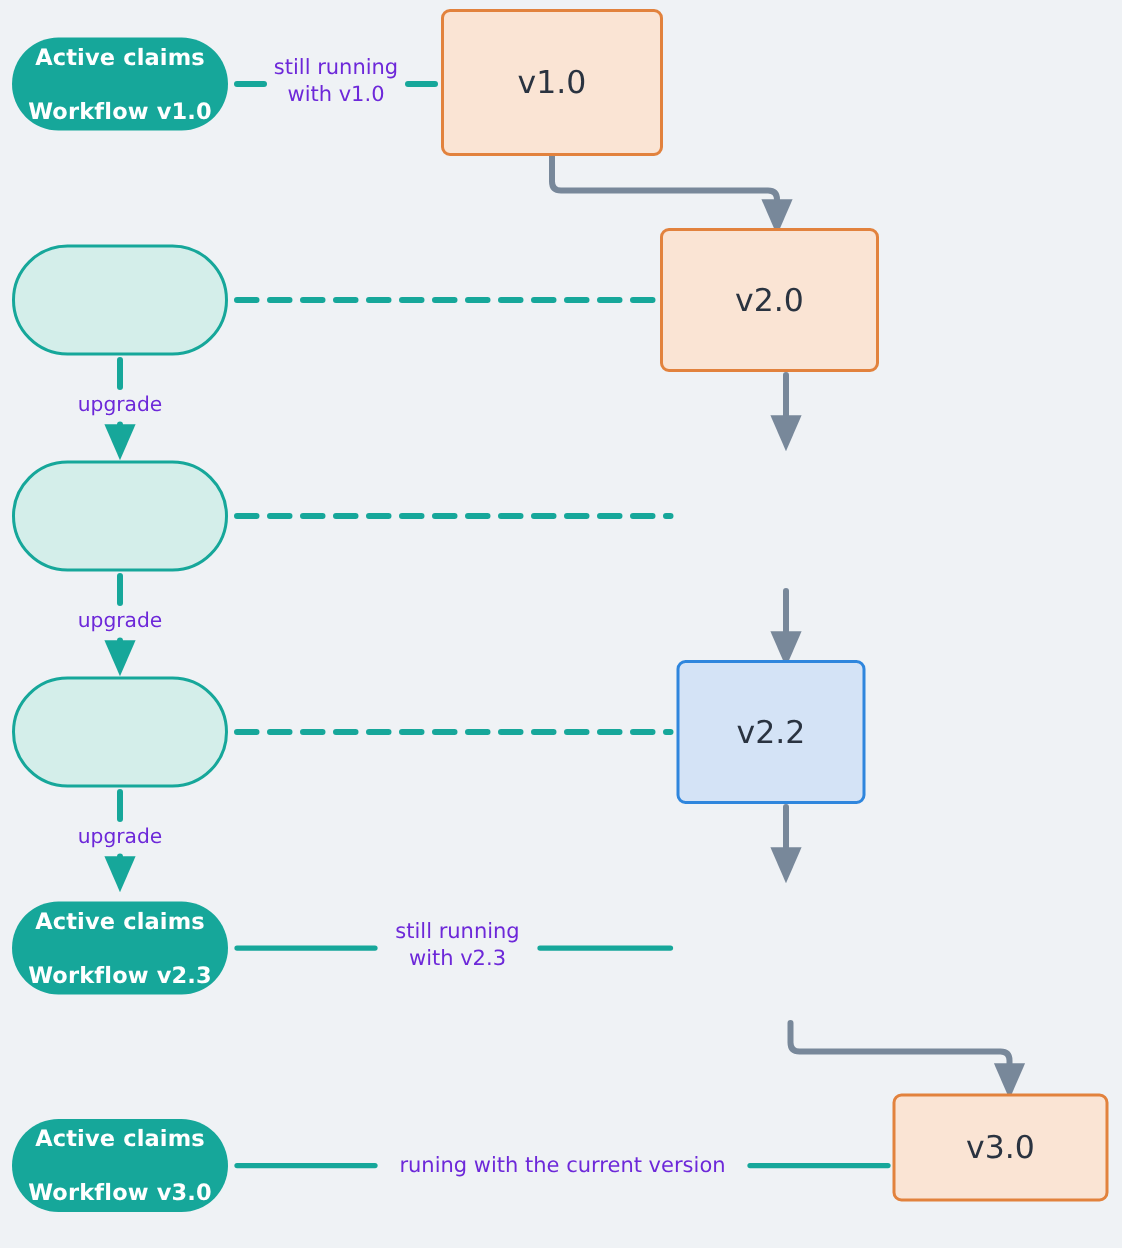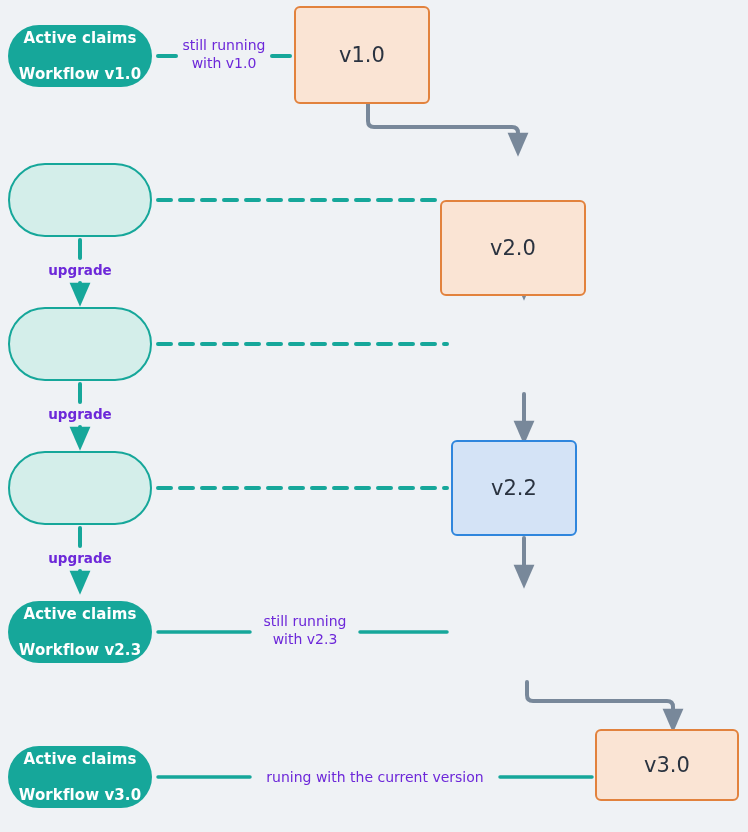--- a/index.html
+++ b/index.html
@@ -74,21 +74,20 @@
     position: absolute;
     color: #6d28d9;
     font-size: 14px;
     line-height: 1.32;
     text-align: center;
     white-space: pre-line;
     background: transparent;
   }
   .edge-label.small {
     font-size: 13.5px;
-    font-weight: bold;
   }
 </style>
 </head>
 <body>
 
 <div id="stage">
 
   <svg class="svg-layer" viewBox="0 0 748 832" width="748" height="832">
     <defs>
       <marker id="arrow-grey" markerWidth="7" markerHeight="7" refX="3.2" refY="3.2" orient="auto" markerUnits="strokeWidth">
@@ -156,25 +155,25 @@
   <div class="node pill-filled" style="left:8px; top:601px; width:144px; height:62px; flex-direction:column;">
     <span>Active claims</span>
     <span>Workflow v2.3</span>
   </div>
 
   <div class="node pill-filled" style="left:8px; top:746px; width:144px; height:62px; flex-direction:column;">
     <span>Active claims</span>
     <span>Workflow v3.0</span>
   </div>
 
-  <div class="node vbox orange" style="left:294px; top:6px; width:136px; height:98px;">
+  <div class="node vbox orange" style="left:294px; top:6px; width:148px; height:98px;">
     <span>v1.0</span>
   </div>
 
-  <div class="node vbox orange" style="left:440px; top:152px; width:146px; height:96px;margin-top:48px;">
+  <div class="node vbox orange" style="left:440px; top:152px; width:146px; height:96px;">
     <span>v2.0</span>
   </div>
 
 
   <div class="node vbox blue" style="left:451px; top:440px; width:126px; height:96px;">
     <span>v2.2</span>
   </div>
 
 
   <div class="node vbox orange" style="left:595px; top:729px; width:144px; height:72px;">

